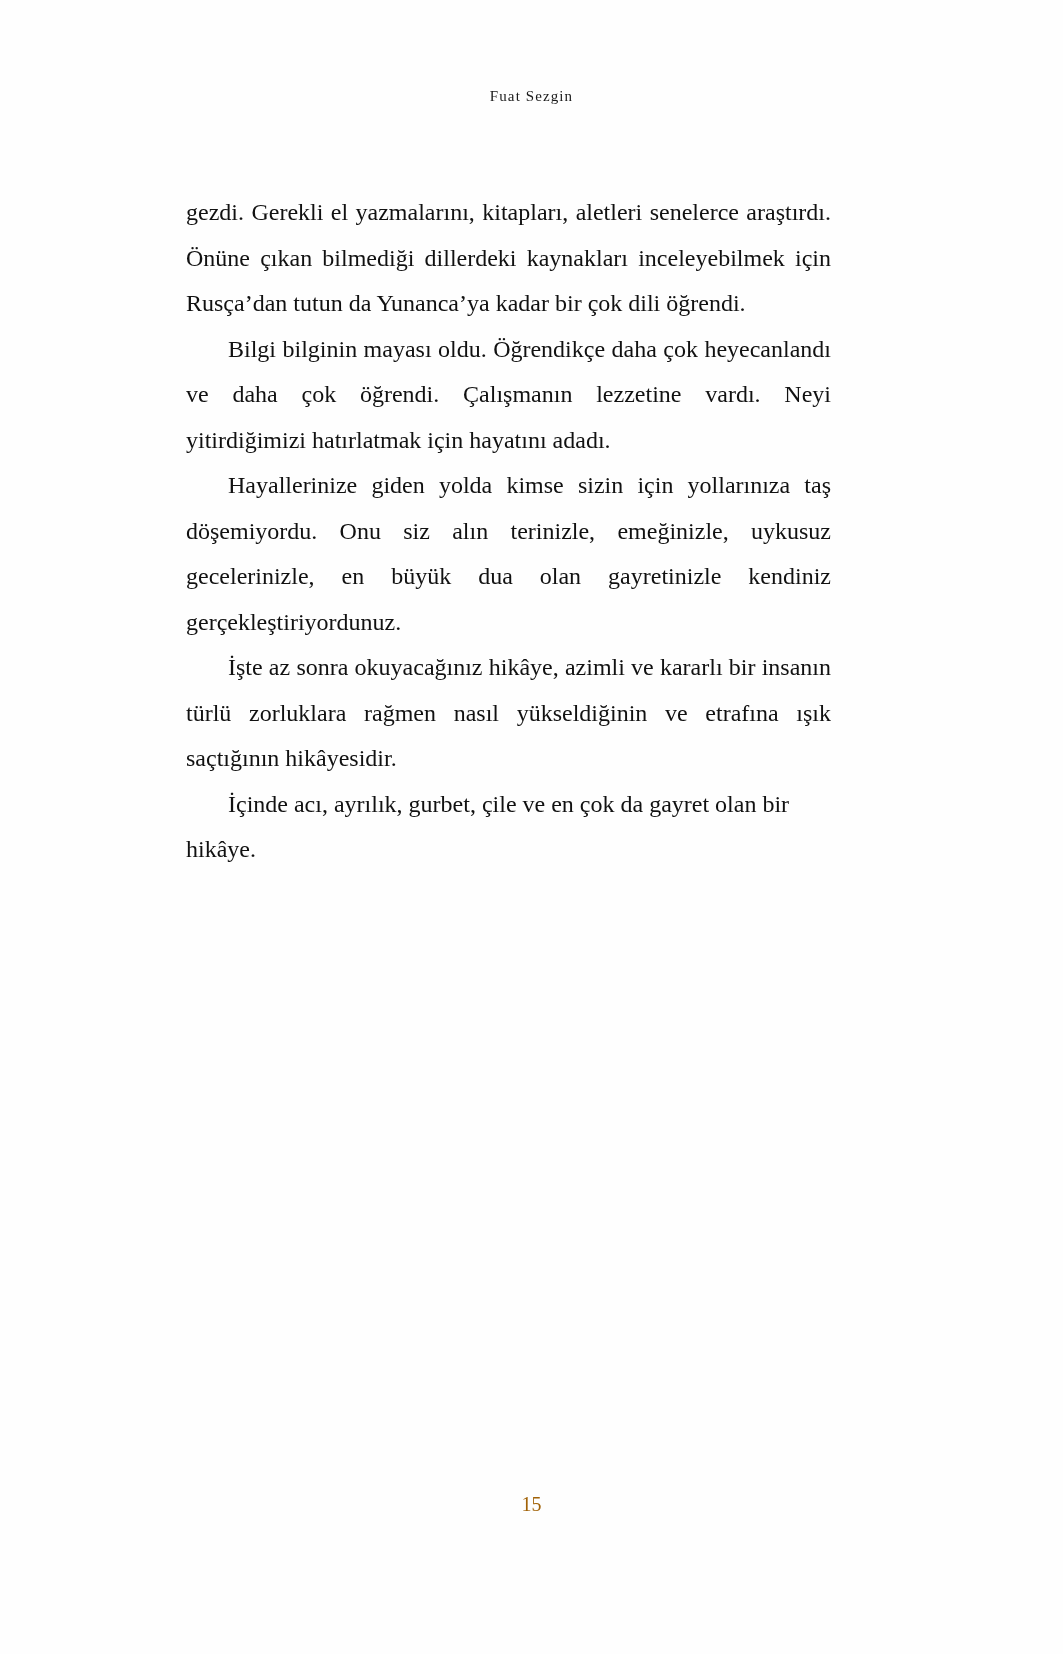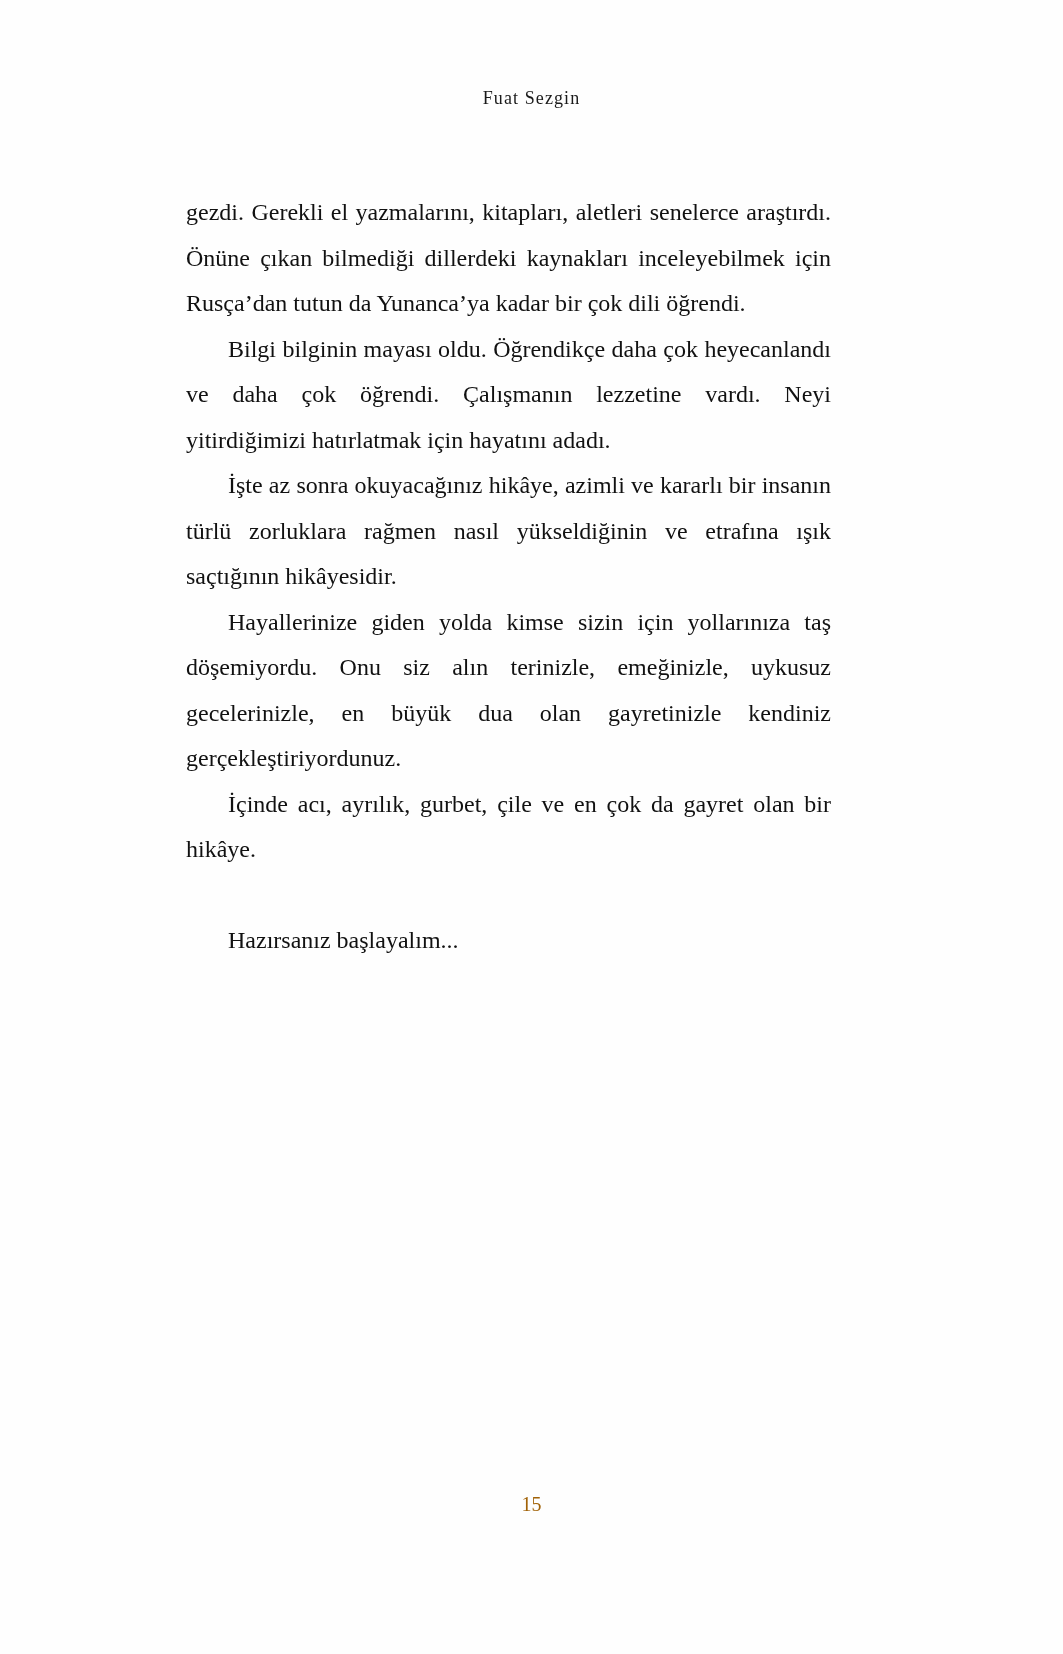--- a/index.html
+++ b/index.html
@@ -20,21 +20,21 @@
     inset: 0;
     background: #fefefe;
   }
   .running-head {
     position: absolute;
     top: 88px;
     left: 0;
     right: 0;
     text-align: center;
     font-family: "Liberation Serif", serif;
-    font-size: 18px;
+    font-size: 15px;
     letter-spacing: 1.1px;
     color: #1a1a1a;
   }
   .body-text {
     position: absolute;
     top: 190px;
     left: 186px;
     width: 645px;
     font-size: 24px;
     line-height: 45.5px;
@@ -69,21 +69,20 @@
 </head>
 <body>
 
 <div class="page">
 
   <div class="running-head">Fuat Sezgin</div>
 
   <div class="body-text">
     <p class="indent-none">gezdi. Gerekli el yazmalarını, kitapları, aletleri senelerce araştırdı. Önüne çıkan bilmediği dillerdeki kaynakları inceleyebilmek için Rusça’dan tutun da Yunanca’ya kadar bir çok dili öğrendi.</p>
     <p class="indent">Bilgi bilginin mayası oldu. Öğrendikçe daha çok heyecanlandı ve daha çok öğrendi. Çalışmanın lezzetine vardı. Neyi yitirdiğimizi hatırlatmak için hayatını adadı.</p>
+    <p class="indent">Hayallerinize giden yolda kimse sizin için yollarınıza taş döşemiyordu. Onu siz alın terinizle, emeğinizle, uykusuz gecelerinizle, en büyük dua olan gayretinizle kendiniz gerçekleştiriyordunuz.</p>
     <p class="indent">İşte az sonra okuyacağınız hikâye, azimli ve kararlı bir insanın türlü zorluklara rağmen nasıl yükseldiğinin ve etrafına ışık saçtığının hikâyesidir.</p>
-    <p class="indent">Hayallerinize giden yolda kimse sizin için yollarınıza taş döşemiyordu. Onu siz alın terinizle, emeğinizle, uykusuz gecelerinizle, en büyük dua olan gayretinizle kendiniz gerçekleştiriyordunuz.</p>
     <p class="indent">İçinde acı, ayrılık, gurbet, çile ve en çok da gayret olan bir hikâye.</p>
-    <p class="indent gap">Hazırsanız başlayalım...</p>
   </div>
 
   <div class="folio">15</div>
 
 </div>
 
 </body></html>

